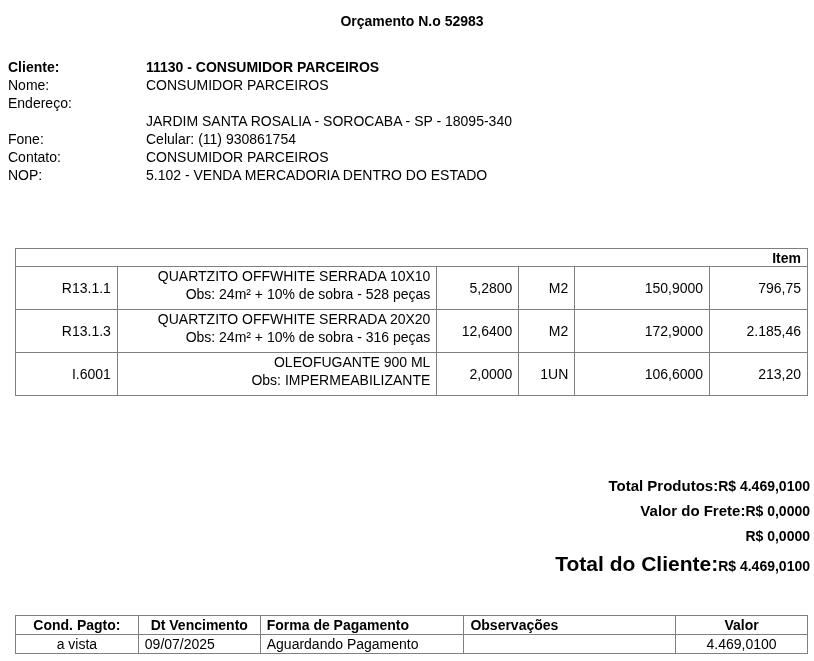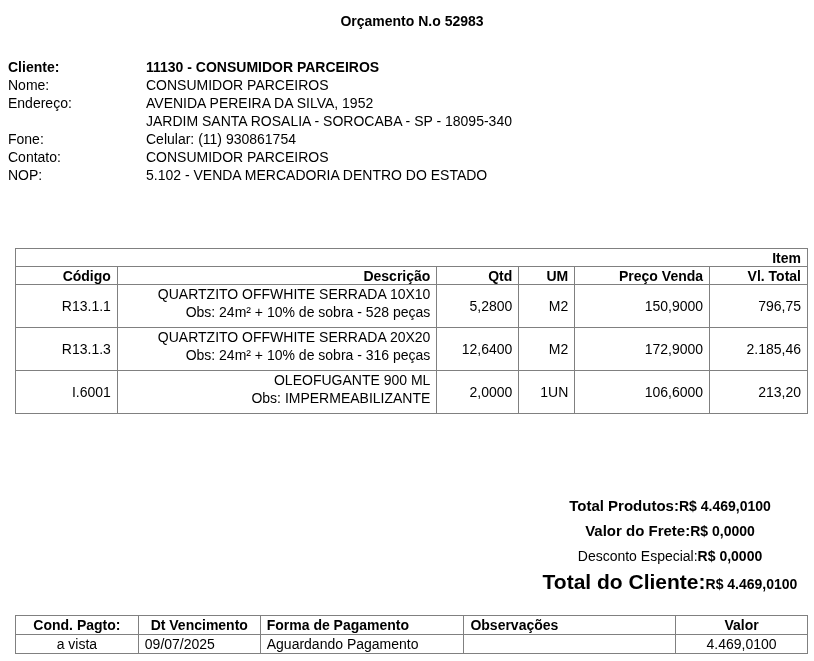--- a/index.html
+++ b/index.html
@@ -25,28 +25,28 @@
     border: 1px solid #808080; padding: 0 6px; height: 17px; text-align: right;
   }
   table.items th { font-weight: bold; }
   table.items td.desc { line-height: 18px; padding-top: 0; padding-bottom: 6px; }
   table.items tr.data td { height: 36px; }
   .c { text-align: center; }
   .r { text-align: right; }
   .l { text-align: left; }
 
   .totals { position: absolute; left: 530px; top: 476px; width: 280px; }
-  .totals .trow { display: flex; justify-content: center; align-items: baseline; font-weight: bold; }
+  .totals .trow { display: flex; justify-content: flex-end; align-items: baseline; font-weight: bold; }
   .totals .t1 { font-size: 15px; height: 25px; line-height: 20px; }
   .totals .t2 { font-size: 15px; height: 25px; line-height: 20px; }
   .totals .t3 { font-size: 14px; height: 25px; line-height: 20px; }
   .totals .t3 .k { font-weight: normal; }
   .totals .t4 { font-size: 21px; line-height: 26px; }
   .totals .t4 .v { font-size: 14px; }
-  .totals .v { font-size: 14px; margin-top: 20px; }
+  .totals .v { font-size: 14px; }
 
   table.pay {
     position: absolute; top: 615px; left: 15px; width: 793px;
     border-collapse: collapse; font-size: 14px;
   }
   table.pay td, table.pay th { border: 1px solid #808080; padding: 0 6px; height: 18px; }
   table.pay th { font-weight: bold; }
 </style>
 </head>
 <body>
@@ -57,21 +57,20 @@
   <div class="row">
     <span class="lbl bold">Cliente:</span>
     <span class="val bold">11130 - CONSUMIDOR PARCEIROS</span>
   </div>
   <div class="row">
     <span class="lbl">Nome:</span>
     <span class="val">CONSUMIDOR PARCEIROS</span>
   </div>
   <div class="row">
     <span class="lbl">Endereço:</span>
-    <span class="val">AVENIDA PEREIRA DA SILVA, 1952</span>
   </div>
   <div class="row">
     <span class="lbl"></span>
     <span class="val">JARDIM SANTA ROSALIA - SOROCABA - SP - 18095-340</span>
   </div>
   <div class="row">
     <span class="lbl">Fone:</span>
     <span class="val">Celular: (11) 930861754</span>
   </div>
   <div class="row">
@@ -89,28 +88,20 @@
     <col style="width:102px">
       <col style="width:320px">
       <col style="width:82px">
       <col style="width:56px">
       <col style="width:135px">
       <col style="width:98px">
   </colgroup>
   <tbody>
       <tr>
     <th colspan="6" class="c">Item</th>
-  </tr>
-  <tr>
-    <th class="c">Código</th>
-    <th class="l">Descrição</th>
-    <th class="c">Qtd</th>
-    <th class="c">UM</th>
-    <th class="c">Preço Venda</th>
-    <th class="c">Vl. Total</th>
   </tr>
   <tr class="data">
     <td>R13.1.1</td>
     <td class="desc">
           <div>QUARTZITO OFFWHITE SERRADA 10X10</div>
           <div>Obs: 24m² + 10% de sobra - 528 peças</div>
         </td>
     <td class="r">5,2800</td>
     <td>M2</td>
     <td class="r">150,9000</td>
@@ -144,21 +135,20 @@
 <div class="totals">
   <div class="trow t1">
     <span class="k">Total Produtos:</span>
     <span class="v">R$ 4.469,0100</span>
   </div>
   <div class="trow t2">
     <span class="k">Valor do Frete:</span>
     <span class="v">R$ 0,0000</span>
   </div>
   <div class="trow t3">
-    <span class="k">Desconto Especial:</span>
     <span class="v">R$ 0,0000</span>
   </div>
   <div class="trow t4">
     <span class="k">Total do Cliente:</span>
     <span class="v">R$ 4.469,0100</span>
   </div>
 </div>
 
 <table class="pay">
   <colgroup>

